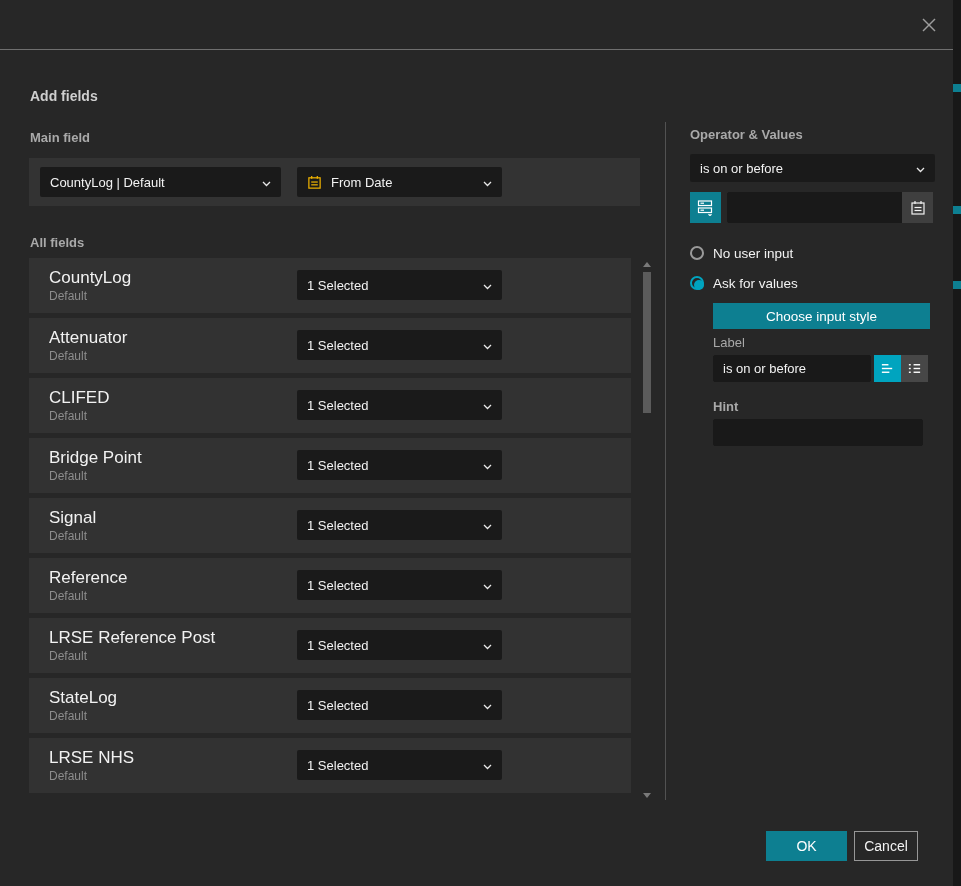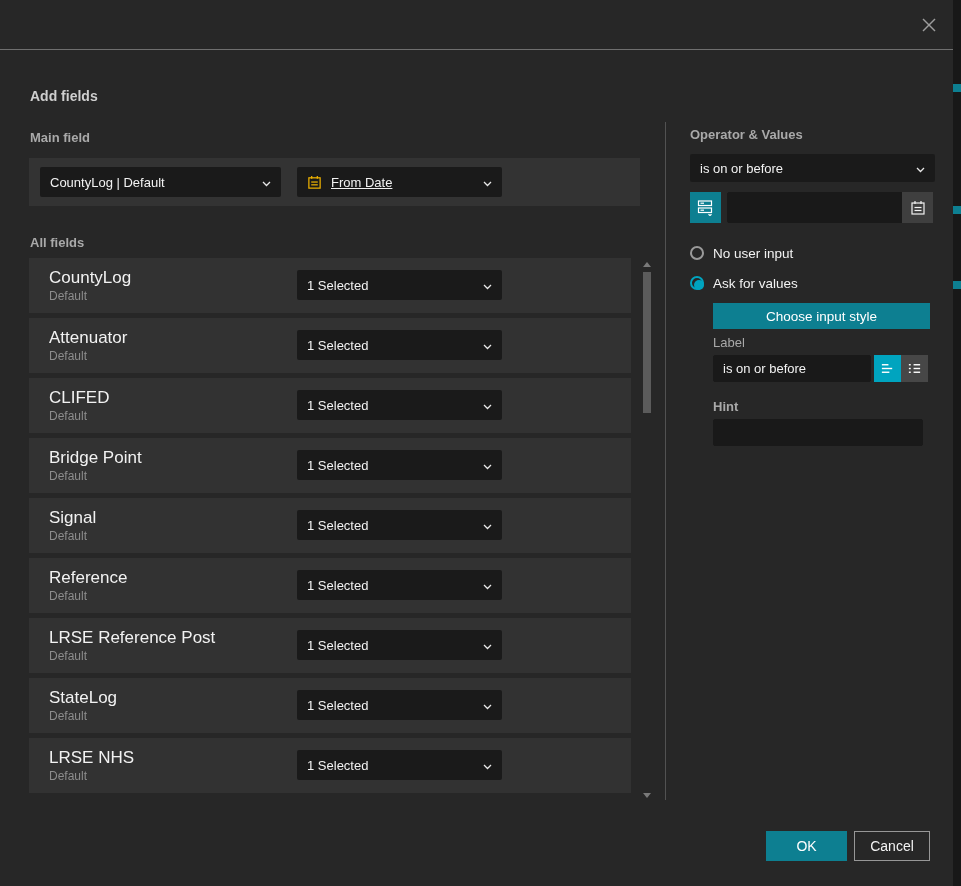--- a/index.html
+++ b/index.html
@@ -32,21 +32,21 @@
   .select .chev { margin-left:auto; flex:0 0 auto; }
   .tinput {
     position:absolute; height:27px; background:#191919; border:1px solid #191919;
     color:#f2f2f2; font-size:13px; padding:0 9px; font-family:"Liberation Sans", sans-serif;
     border-radius:2px; outline:none;
   }
 
   
   #main-field-row { position:absolute; left:29px; top:158px; width:611px; height:48px; background:#333333; }
   #layer-select { left:11px; top:9px; width:241px; }
-  #field-select { left:268px; top:9px; width:205px;text-decoration:underline; }
+  #field-select { left:268px; top:9px; width:205px; }
   #field-select .cal { margin-right:9px; display:flex; }
 
   
   #fields-list { position:absolute; left:29px; top:258px; width:602px; }
   .field-row { position:relative; height:55px; margin-bottom:5px; background:#323232; }
   .field-row .fname { position:absolute; left:20px; top:10px; font-size:17px; color:#f2f2f2; }
   .field-row .fsub  { position:absolute; left:20px; top:31px; font-size:12px; color:#8d8d8d; }
   .field-row .select { left:268px; top:12px; width:205px; }
 
   
@@ -89,21 +89,21 @@
   .toggle-btn.active { background:#00a4bf; }
   .toggle-btn.inactive { background:#474747; }
 
   #hint-caption { left:713px; top:399px; font-weight:bold; }
   #hint-input { left:713px; top:419px; width:210px; }
 
   
   #ok-btn { position:absolute; left:766px; top:831px; width:81px; height:30px;
     background:#0d7f91; border:none; color:#fff; font-size:14px; cursor:pointer;
     font-family:"Liberation Sans", sans-serif; }
-  #cancel-btn { position:absolute; left:854px; top:831px; width:76px; height:30px;
+  #cancel-btn { position:absolute; left:854px; top:831px; width:64px; height:30px;
     background:transparent; border:1px solid #979797; color:#f2f2f2; font-size:14px; cursor:pointer;
     font-family:"Liberation Sans", sans-serif; }
 
   
   #edge-strip { position:absolute; right:0; top:0; width:8px; height:886px; background:#181818; }
   .edge-mark { position:absolute; left:0; width:8px; height:8px; background:#0d7f91; }
 </style>
 </head>
 <body>
 

